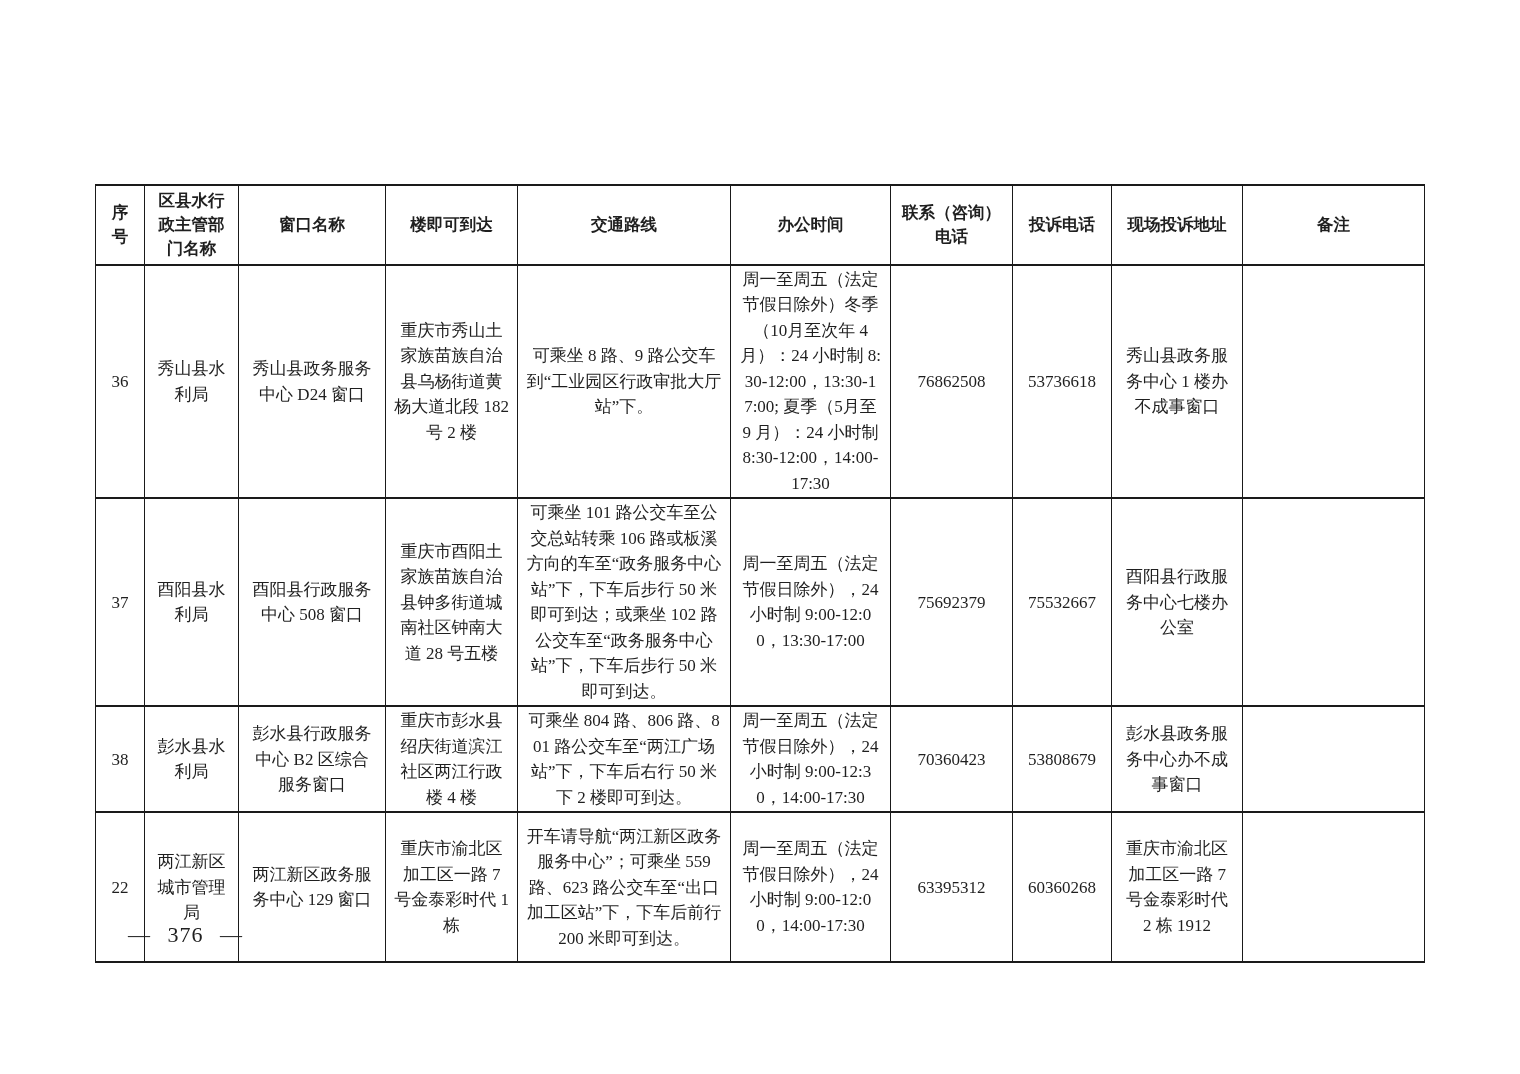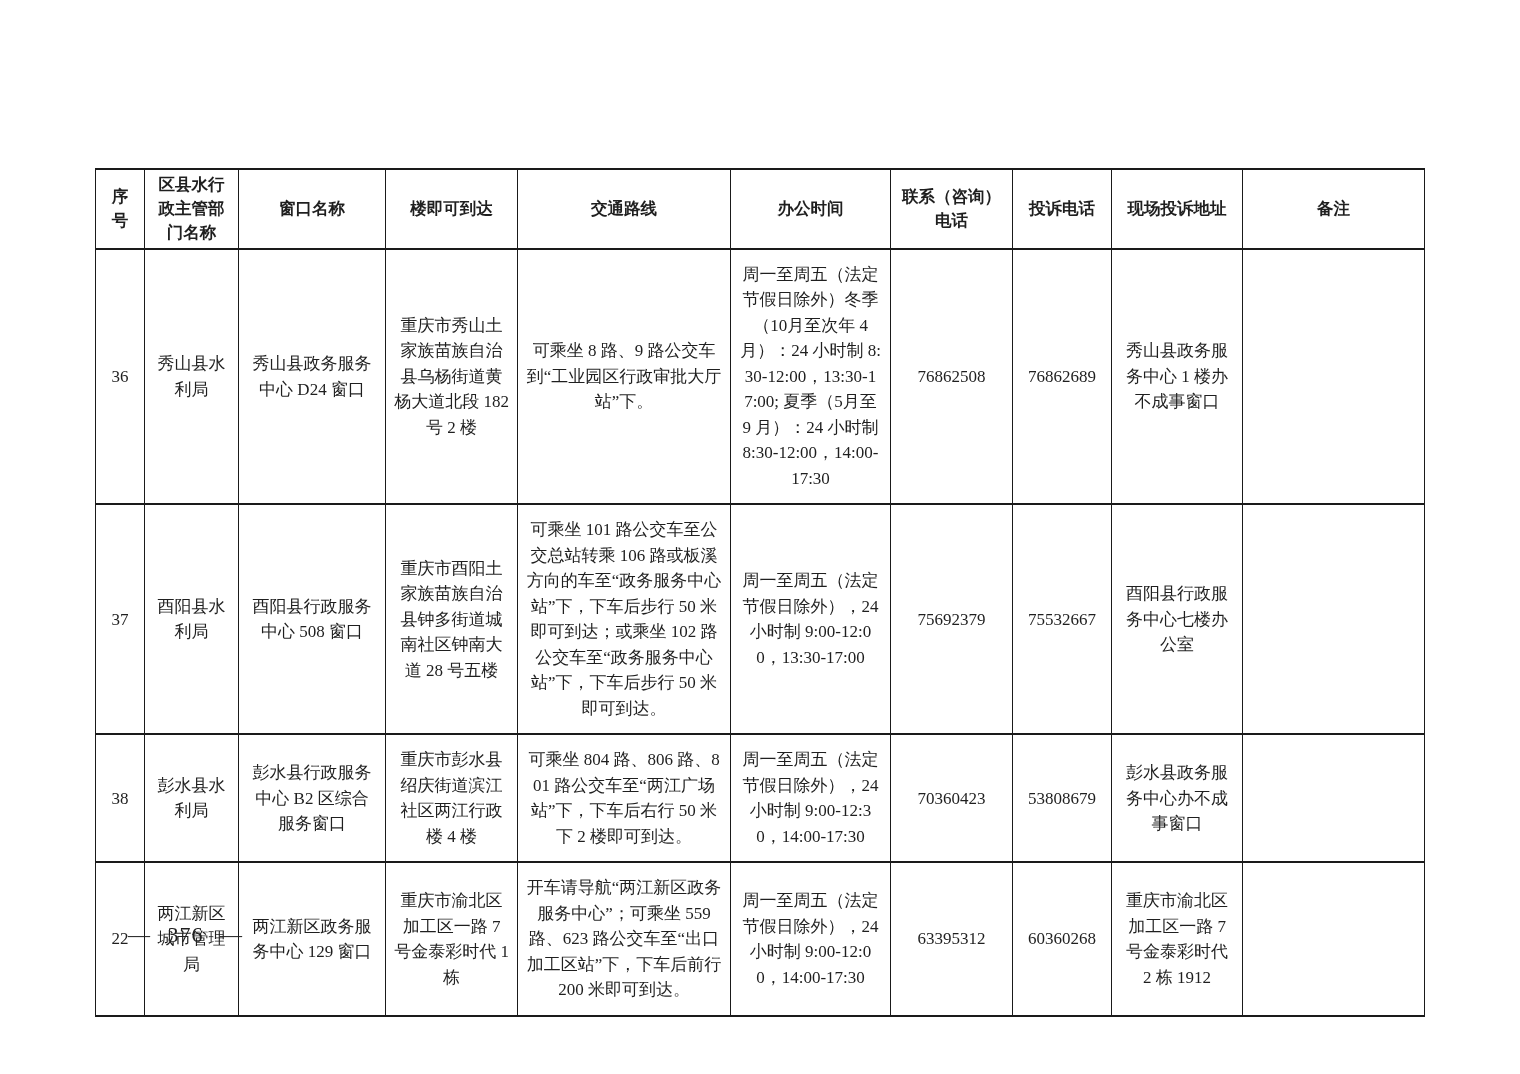--- a/index.html
+++ b/index.html
@@ -12,33 +12,33 @@
     width: 1520px;
     height: 1074px;
     background: #ffffff;
     overflow: hidden;
     font-family: "Liberation Serif", "DejaVu Serif", serif;
     color: #1f1f1f;
   }
   table.gov-table {
     position: absolute;
     left: 95px;
-    top: 168px;
+    top: 184px;
     width: 1329px;
     border-collapse: collapse;
     table-layout: fixed;
   }
   .gov-table th,
   .gov-table td {
     border-style: solid;
     border-color: #1a1a1a;
     border-width: 2px 1px; 
     text-align: center;
     vertical-align: middle;
-    padding: 12px 8px;
+    padding: 1px 8px;
     word-break: break-all;
     overflow: hidden;
   }
   .gov-table th {
     font-size: 16.5px;
     font-weight: 700;
     line-height: 1.45;
     padding: 3px 10px;
   }
   .gov-table td {
@@ -96,21 +96,21 @@
     </thead>
     <tbody>
       <tr class="row-36">
         <td>36</td>
         <td>秀山县水利局</td>
         <td>秀山县政务服务中心 D24 窗口</td>
         <td>重庆市秀山土家族苗族自治县乌杨街道黄杨大道北段 182 号 2 楼</td>
         <td>可乘坐 8 路、9 路公交车到“工业园区行政审批大厅站”下。</td>
         <td>周一至周五（法定节假日除外）冬季（10月至次年 4 月）：24 小时制 8:30-12:00，13:30-17:00; 夏季（5月至 9 月）：24 小时制 8:30-12:00，14:00-17:30</td>
         <td>76862508</td>
-        <td>76862689</td>
+        <td>53736618</td>
         <td>秀山县政务服务中心 1 楼办不成事窗口</td>
         <td></td>
       </tr>
       <tr class="row-37">
         <td>37</td>
         <td>酉阳县水利局</td>
         <td>酉阳县行政服务中心 508 窗口</td>
         <td>重庆市酉阳土家族苗族自治县钟多街道城南社区钟南大道 28 号五楼</td>
         <td>可乘坐 101 路公交车至公交总站转乘 106 路或板溪方向的车至“政务服务中心站”下，下车后步行 50 米即可到达；或乘坐 102 路公交车至“政务服务中心站”下，下车后步行 50 米即可到达。</td>
         <td>周一至周五（法定节假日除外），24 小时制 9:00-12:00，13:30-17:00</td>

